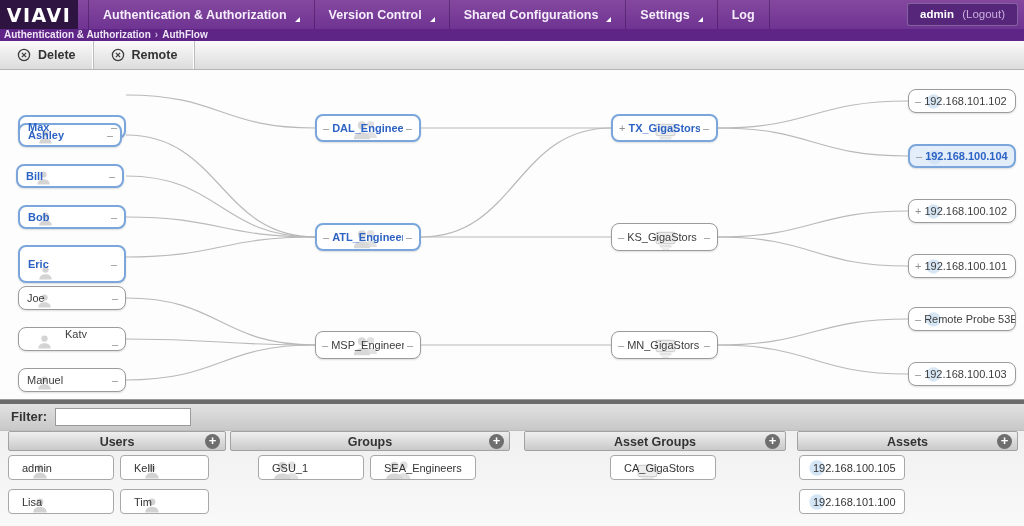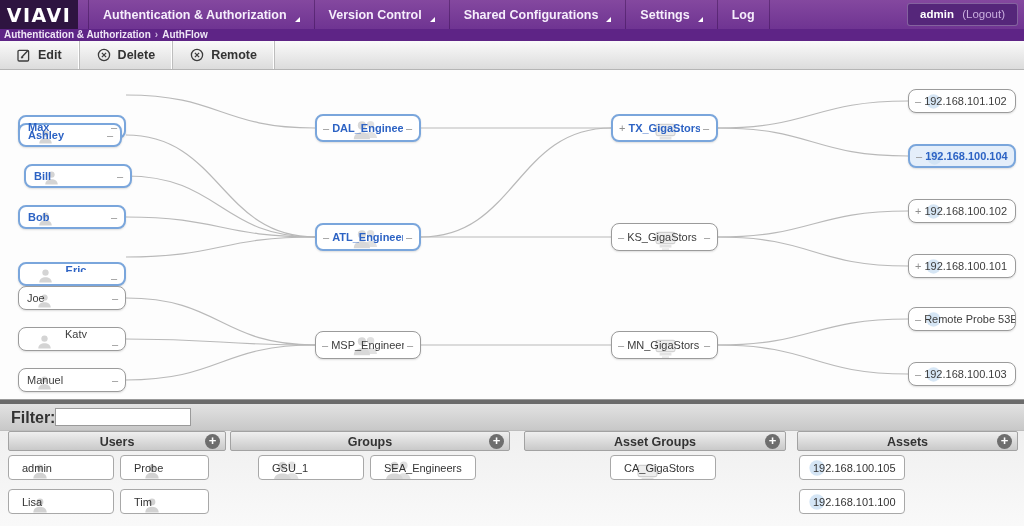--- a/index.html
+++ b/index.html
@@ -77,21 +77,21 @@
   .nicon.icon-device{left:50%;top:4px;transform:translateX(-48%);width:26px;height:24px;}
   .nicon.icon-circle{left:16px;top:3px;width:17px;height:17px;}
   
   .splitter{position:absolute;top:399px;left:0;width:1024px;height:5px;background:#6b6b6b;border-top:1px solid #9a9a9a;box-sizing:border-box;z-index:20;}
   
   .bottom{position:absolute;top:404px;left:0;width:1024px;height:122px;background:linear-gradient(#ededed,#f9f9f9);z-index:19;}
   .filter-row{
     position:absolute;top:0;left:0;width:1024px;height:27px;
     background:linear-gradient(#e2e2e2,#c8c8c8);border-bottom:1px solid #bdbdbd;box-sizing:border-box;
   }
-  .filter-row label{position:absolute;left:11px;top:5px;font-size:16px;font-weight:bold;color:#333;}
+  .filter-row label{position:absolute;left:11px;top:5px;font-size:13px;font-weight:bold;color:#333;}
   .filter-row input{
     position:absolute;left:55px;top:4px;width:126px;height:16px;border:1px solid #9a9a9a;
     background:#fff;font-size:11px;padding:0 4px;
   }
   .section{position:absolute;top:27px;height:95px;}
   .section[data-idx="0"]{left:8px;width:218px;}
   .section[data-idx="1"]{left:230px;width:280px;}
   .section[data-idx="2"]{left:524px;width:262px;}
   .section[data-idx="3"]{left:797px;width:221px;}
   .sec-head{
@@ -150,29 +150,20 @@
     <span class="uname">admin</span>
     <span class="ulogout">(Logout)</span>
   </div>
 </div>
 
 <div class="breadcrumb">
   <span>Authentication &amp; Authorization</span><span class="sep">›</span><span>AuthFlow</span>
 </div>
 
 <div class="toolbar">
-  <div class="tbtn">
-    <span>
-        <svg width="14" height="14" viewBox="0 0 14 14">
-          <rect x="1" y="2.4" width="10.6" height="10.6" rx="1.2" fill="none" stroke="#3c3c3c" stroke-width="1.3"></rect>
-          <path d="M4.2 9.8 L11.2 2.2 M4.2 9.8 l2 -0.4" fill="none" stroke="#3c3c3c" stroke-width="1.4"></path>
-        </svg>
-      </span>
-    <span>Edit</span>
-  </div>
   <div class="tbtn">
     <span>
         <svg width="14" height="14" viewBox="0 0 14 14">
           <circle cx="7" cy="7" r="5.6" fill="none" stroke="#3c3c3c" stroke-width="1.3"></circle>
           <path d="M4.9 4.9 l4.2 4.2 M9.1 4.9 l-4.2 4.2" stroke="#3c3c3c" stroke-width="1.3"></path>
         </svg>
       </span>
     <span>Delete</span>
   </div>
   <div class="tbtn">
@@ -216,37 +207,37 @@
       <span class="mk mk-r">–</span>
     </div>
     <div class="fnode sel" style="left: 18px; top: 53px; width: 104px; height: 24px;">
       <span class="nicon icon-person"><svg viewBox="0 0 20 18" width="100%" height="100%">
           <circle cx="10" cy="5.5" r="3.8" fill="#d2d2d2"></circle>
           <path d="M2.5 17.5c0-4.5 3.5-6.5 7.5-6.5s7.5 2 7.5 6.5z" fill="#d2d2d2"></path>
         </svg></span>
       <span class="lbl">Ashley</span>
       <span class="mk mk-r">–</span>
     </div>
-    <div class="fnode sel" style="left: 24px; top: 94px; width: 108px; height: 24px;">
+    <div class="fnode sel" style="left: 16px; top: 94px; width: 108px; height: 24px;">
       <span class="nicon icon-person"><svg viewBox="0 0 20 18" width="100%" height="100%">
           <circle cx="10" cy="5.5" r="3.8" fill="#d2d2d2"></circle>
           <path d="M2.5 17.5c0-4.5 3.5-6.5 7.5-6.5s7.5 2 7.5 6.5z" fill="#d2d2d2"></path>
         </svg></span>
       <span class="lbl">Bill</span>
       <span class="mk mk-r">–</span>
     </div>
     <div class="fnode sel" style="left: 18px; top: 135px; width: 108px; height: 24px;">
       <span class="nicon icon-person"><svg viewBox="0 0 20 18" width="100%" height="100%">
           <circle cx="10" cy="5.5" r="3.8" fill="#d2d2d2"></circle>
           <path d="M2.5 17.5c0-4.5 3.5-6.5 7.5-6.5s7.5 2 7.5 6.5z" fill="#d2d2d2"></path>
         </svg></span>
       <span class="lbl">Bob</span>
       <span class="mk mk-r">–</span>
     </div>
-    <div class="fnode sel" style="left: 18px; top: 192px; width: 108px; height: 24px; flex-direction: column;">
+    <div class="fnode sel" style="left: 18px; top: 175px; width: 108px; height: 38px;">
       <span class="nicon icon-person"><svg viewBox="0 0 20 18" width="100%" height="100%">
           <circle cx="10" cy="5.5" r="3.8" fill="#d2d2d2"></circle>
           <path d="M2.5 17.5c0-4.5 3.5-6.5 7.5-6.5s7.5 2 7.5 6.5z" fill="#d2d2d2"></path>
         </svg></span>
       <span class="lbl">Eric</span>
       <span class="mk mk-r">–</span>
     </div>
     <div class="fnode" style="left: 18px; top: 216px; width: 108px; height: 24px;">
       <span class="nicon icon-person"><svg viewBox="0 0 20 18" width="100%" height="100%">
           <circle cx="10" cy="5.5" r="3.8" fill="#d2d2d2"></circle>
@@ -394,21 +385,21 @@
               <circle cx="10" cy="5.5" r="3.8" fill="#d2d2d2"></circle>
               <path d="M2.5 17.5c0-4.5 3.5-6.5 7.5-6.5s7.5 2 7.5 6.5z" fill="#d2d2d2"></path>
             </svg></span>
           <span class="lbl">admin</span>
         </div>
         <div class="bitem">
           <span class="nicon icon-person"><svg viewBox="0 0 20 18" width="100%" height="100%">
               <circle cx="10" cy="5.5" r="3.8" fill="#d2d2d2"></circle>
               <path d="M2.5 17.5c0-4.5 3.5-6.5 7.5-6.5s7.5 2 7.5 6.5z" fill="#d2d2d2"></path>
             </svg></span>
-          <span class="lbl">Probe</span>
+          <span class="lbl">Kelli</span>
         </div>
         <div class="bitem">
           <span class="nicon icon-person"><svg viewBox="0 0 20 18" width="100%" height="100%">
               <circle cx="10" cy="5.5" r="3.8" fill="#d2d2d2"></circle>
               <path d="M2.5 17.5c0-4.5 3.5-6.5 7.5-6.5s7.5 2 7.5 6.5z" fill="#d2d2d2"></path>
             </svg></span>
           <span class="lbl">Lisa</span>
         </div>
         <div class="bitem">
           <span class="nicon icon-person"><svg viewBox="0 0 20 18" width="100%" height="100%">

